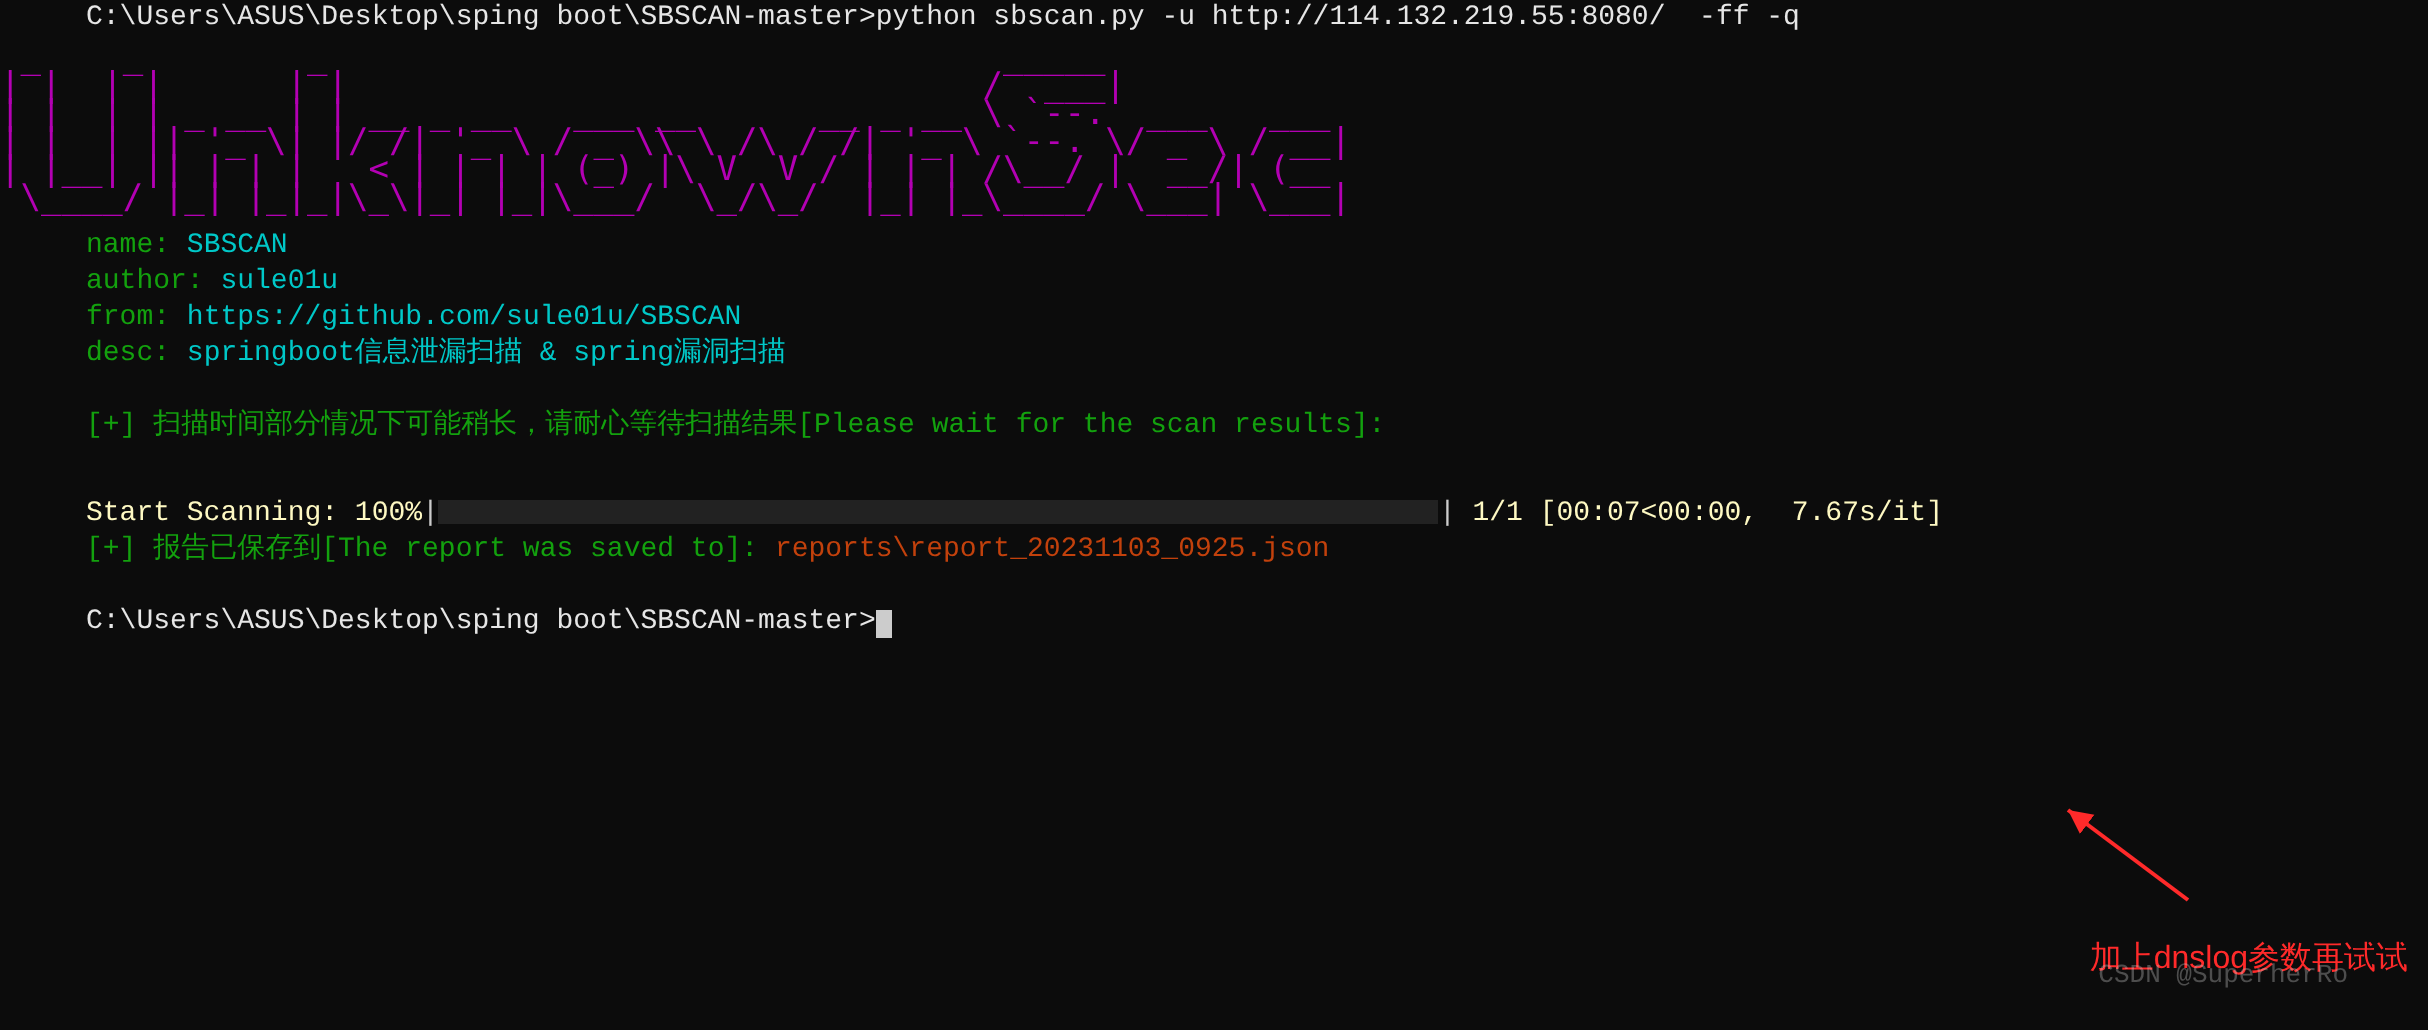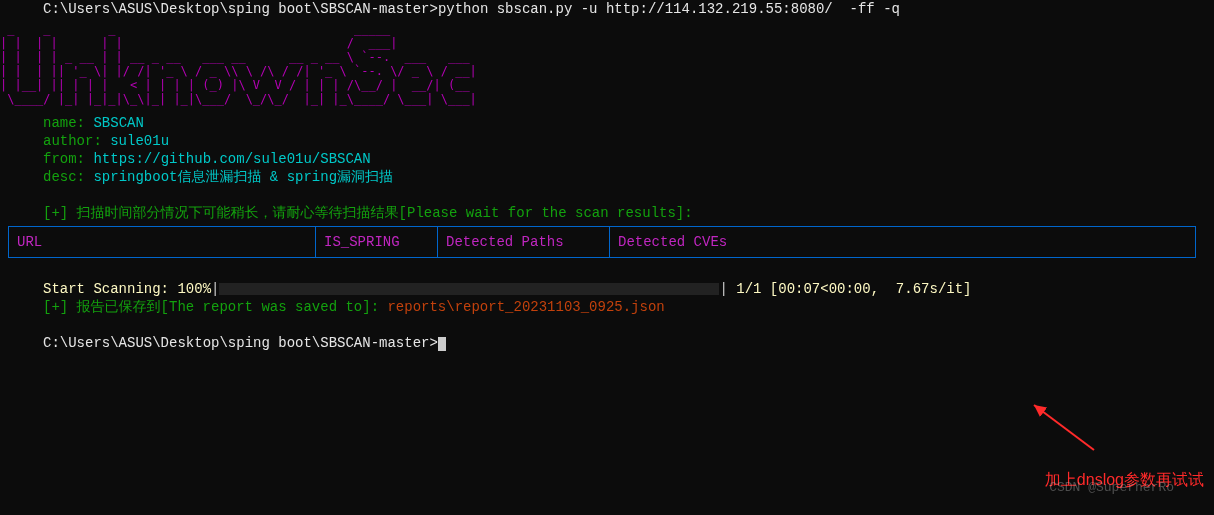--- a/index.html
+++ b/index.html
@@ -17,21 +17,21 @@
   }
   .line { white-space: pre; padding-left: 43px; }
   .prompt-white { color: #e6e6e6; }
   .green { color: #13a10e; }
   .cyan { color: #00c8c8; }
   .yellow { color: #c2410c; }
   .white { color: #fef9c3; }
   .ascii-art {
     color: #b300b3;
     line-height: 14px;
-    font-size: 12px;
+    font-size: 17px;
     margin: 4px 0 8px 0;
   }
   .table-wrap {
     margin: 4px 8px 4px 8px;
   }
   table.result {
     border-collapse: collapse;
     width: 1188px;
   }
   table.result th, table.result td {
@@ -105,26 +105,20 @@
 <div class="line"><span class="green">from:</span><span> </span><span class="cyan">https://github.com/sule01u/SBSCAN</span></div>
 <div class="line"><span class="green">desc:</span><span> </span><span class="cyan">springboot信息泄漏扫描 &amp; spring漏洞扫描</span></div>
 
 <div class="line">&nbsp;</div>
 
 <div class="line green">[+] 扫描时间部分情况下可能稍长，请耐心等待扫描结果[Please wait for the scan results]:</div>
 
 <div class="table-wrap">
   <table class="result">
     <tbody>
-        <tr>
-      <th style="width:290px">URL</th>
-      <th style="width:105px">IS_SPRING</th>
-      <th style="width:155px">Detected Paths</th>
-      <th>Detected CVEs</th>
-    </tr>
   </tbody>
     </table>
 </div>
 
 <div class="line">&nbsp;</div>
 
 <div class="line"><span class="white">Start Scanning: 100%</span><span>|</span><span class="progress-empty"></span><span>|</span><span class="white"> 1/1 [00:07&lt;00:00,  7.67s/it]</span></div>
 
 <div class="line"><span class="green">[+] 报告已保存到[The report was saved to]:</span><span> </span><span class="yellow">reports\report_20231103_0925.json</span></div>
 

